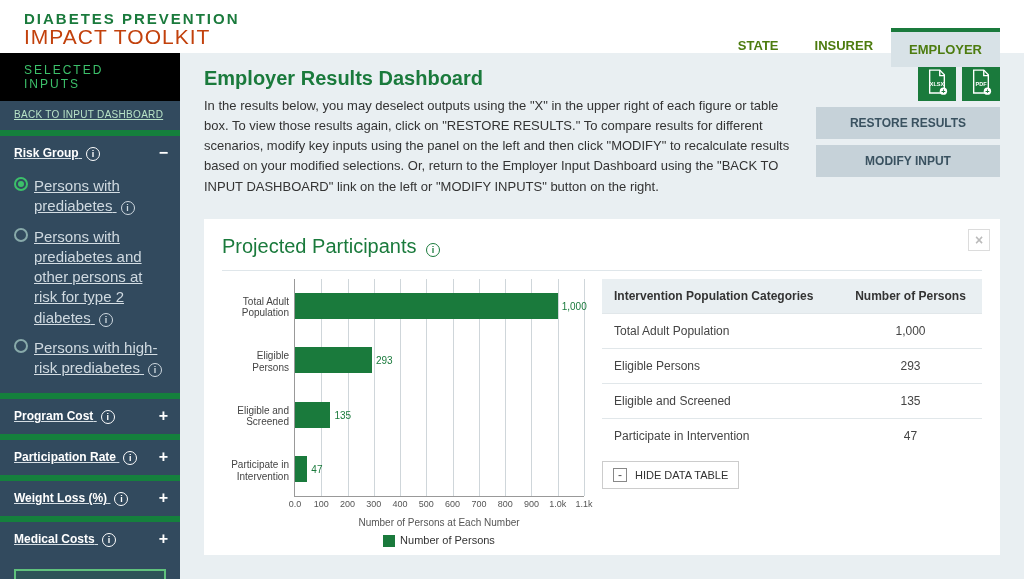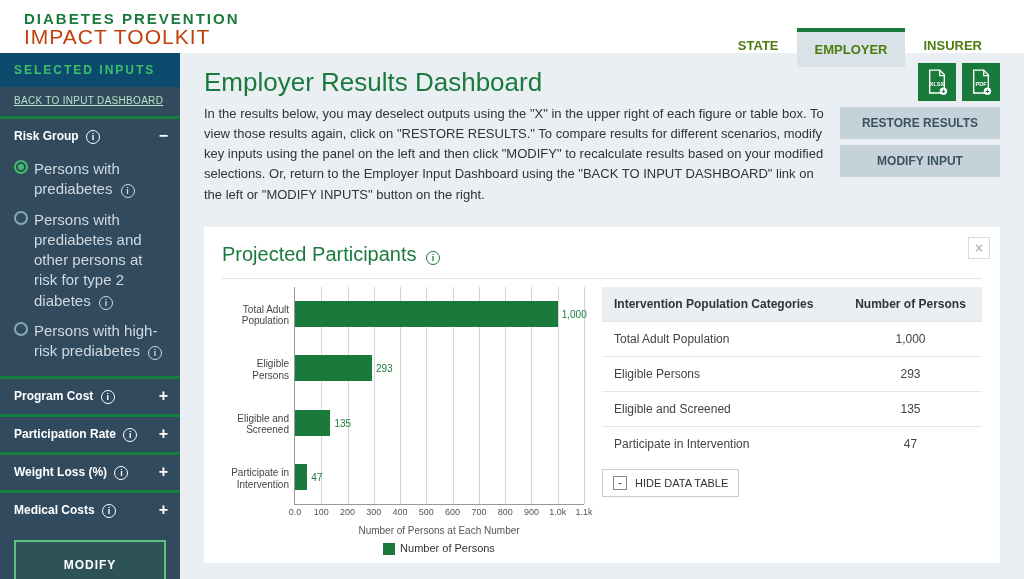--- a/index.html
+++ b/index.html
@@ -6,41 +6,41 @@
   body{font-family:"Segoe UI",Arial,sans-serif;background:#fff;color:#333;width:1024px;}
   .top{padding:10px 24px 4px 24px;position:relative;background:#fff;}
   .brand-1{color:#1a7a3c;font-weight:700;letter-spacing:2px;font-size:15px;}
   .brand-2{color:#c2410c;font-weight:400;letter-spacing:1px;font-size:21px;margin-top:-2px;}
   .tabs{position:absolute;right:24px;top:28px;display:flex;}
   .tab{padding:10px 18px;font-weight:700;font-size:13px;color:#4d7c0f;border-bottom:4px solid transparent;cursor:pointer;}
   .tab.active{background:#d8e2e7;border-top:4px solid #1a7a3c;border-bottom:none;}
   .content{display:flex;background:#e9eff2;}
   
   .sidebar{width:180px;flex:none;background:#324a5e;color:#d4dde3;font-size:12px;}
-  .sel-hdr{background:#0c4a6e;color:#3cc06a;font-weight:700;letter-spacing:2px;font-size:12px;padding:10px 14px;}
+  .sel-hdr{background:#000000;color:#3cc06a;font-weight:400;letter-spacing:2px;font-size:12px;padding:10px 24px;}
   .back-link{display:block;padding:8px 14px 10px;color:#b7e2c6;text-decoration:underline;font-size:10px;letter-spacing:0.3px;}
-  .sec{border-top:3px solid #15803d;}
+  .sec{border-top:6px solid #15803d;text-decoration:underline;}
   .sec-hdr{padding:10px 14px;font-weight:700;color:#fff;font-size:12px;position:relative;cursor:pointer;}
   .sec-hdr .tog{position:absolute;right:12px;top:8px;font-size:16px;font-weight:700;}
   .radio-grp{padding:0 14px 10px;}
   .radio{display:flex;align-items:flex-start;gap:6px;padding:5px 0;cursor:pointer;}
   .radio .dot{width:14px;height:14px;border:2px solid #8aa;border-radius:50%;flex:none;margin-top:1px;position:relative;}
   .radio.checked .dot{border-color:#3cc06a;}
   .radio.checked .dot::after{content:"";position:absolute;inset:2px;background:#3cc06a;border-radius:50%;}
   .radio .lbl{font-size:15px;line-height:1.35;color:#cfd9e0;}
   .info-ic::after{content:"i";display:inline-block;width:12px;height:12px;border:1.4px solid currentColor;border-radius:50%;font-size:9px;font-weight:700;text-align:center;line-height:12px;margin-left:4px;font-style:normal;}
   .modify-btn{margin:12px 14px;border:1px solid #1a7a3c;background:#1a7a3c33;padding:16px 0;text-align:center;font-weight:700;font-size:12px;color:#fff;letter-spacing:1px;cursor:pointer;border:2px solid #5fc17c;}
   
   .main{flex:1;padding:14px 24px 24px;}
-  .title{font-size:26px;font-weight:400;color:#1a7a3c;margin-bottom:6px;}
+  .title{font-size:20px;font-weight:700;color:#1a7a3c;margin-bottom:6px;}
   .intro{font-size:13px;color:#333;line-height:1.55;max-width:640px;}
   .dl-row{display:flex;gap:6px;justify-content:flex-end;margin-top:-4px;margin-bottom:6px;}
   .dl{width:38px;height:38px;background:#1a7a3c;color:#fff;display:flex;align-items:center;justify-content:center;cursor:pointer;}
   .dl svg{width:22px;height:26px;}
-  .action-btn{display:block;width:160px;background:#c6d2d9;color:#3a5260;font-weight:700;font-size:12px;text-align:center;padding:9px 0;margin-bottom:6px;cursor:pointer;}
+  .action-btn{display:block;width:184px;background:#c6d2d9;color:#3a5260;font-weight:700;font-size:12px;text-align:center;padding:9px 0;margin-bottom:6px;cursor:pointer;}
   .panel{background:#fff;margin-top:22px;padding:16px 18px 8px;position:relative;}
   .panel .phdr{font-size:20px;color:#1a7a3c;}
   .close-x{position:absolute;right:10px;top:10px;width:22px;height:22px;border:1px solid #dcdcdc;color:#bbb;font-size:14px;text-align:center;line-height:20px;font-weight:700;cursor:pointer;}
   .panel hr{border:none;border-top:1px solid #dfe6ea;margin:12px 0 0;}
   .panel-body{display:flex;gap:18px;padding-top:8px;}
   
   .chart{flex:1;position:relative;padding-left:72px;}
   .plot{position:relative;height:218px;border-left:1px solid #999;border-bottom:1px solid #999;}
   .grid{position:absolute;top:0;bottom:0;width:0;border-left:1px solid #cfd6da;}
   .bar{position:absolute;height:26px;background:#1a7a3c;}
@@ -61,22 +61,22 @@
   .top-area{display:flex;justify-content:space-between;}
 </style>
 </head>
 <body>
 
 <div class="top">
   <div class="brand-1">DIABETES PREVENTION</div>
   <div class="brand-2">IMPACT TOOLKIT</div>
   <div class="tabs">
     <div class="tab">STATE</div>
+    <div class="tab">INSURER</div>
     <div class="tab active">EMPLOYER</div>
-    <div class="tab">INSURER</div>
   </div>
 </div>
 
 <div class="content">
 
   <div class="sidebar">
     <div class="sel-hdr">SELECTED INPUTS</div>
     <a class="back-link">BACK TO INPUT DASHBOARD</a>
 
     <div class="sec">

